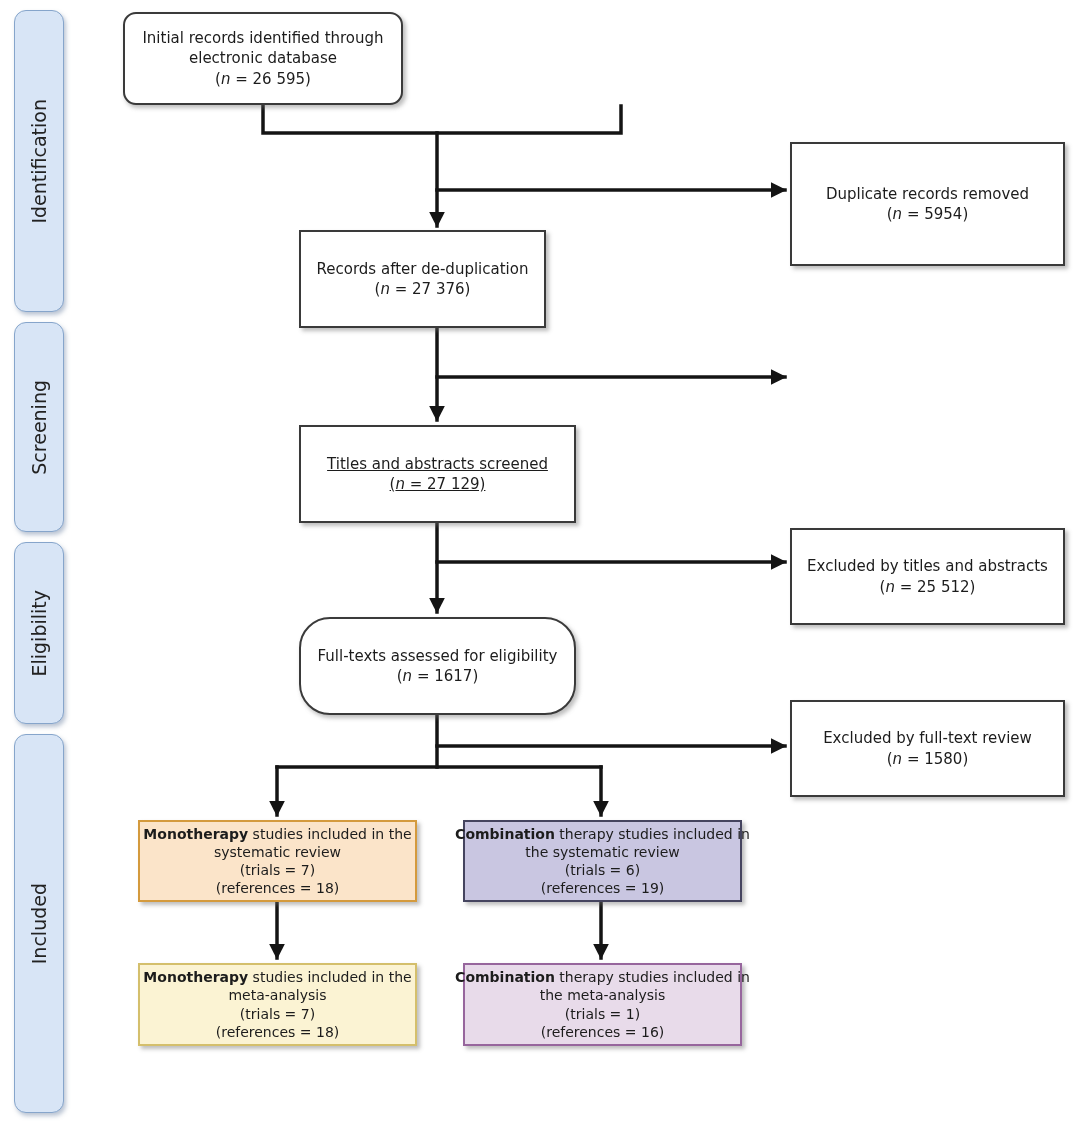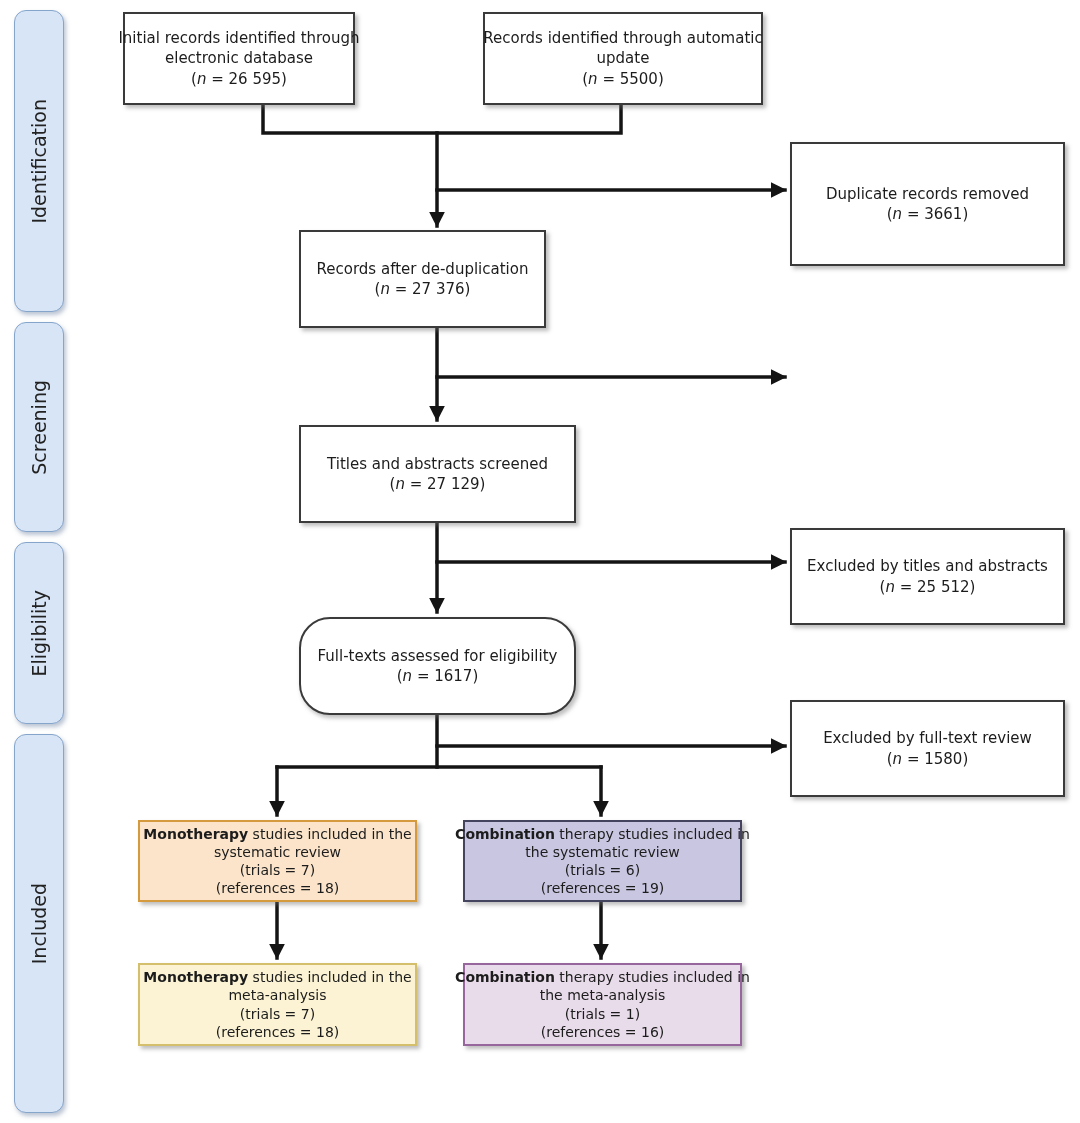--- a/index.html
+++ b/index.html
@@ -63,49 +63,44 @@
   <div class="stage" style="top:322px;height:210px;">
     <span class="stage-label">Screening</span>
   </div>
   <div class="stage" style="top:542px;height:182px;">
     <span class="stage-label">Eligibility</span>
   </div>
   <div class="stage" style="top:734px;height:379px;">
     <span class="stage-label">Included</span>
   </div>
 
-  <div class="box" style="left:123px;top:12px;width:232px;height:93px;">
+  <div class="box" style="left:123px;top:12px;width:280px;height:93px;border-radius:13px;">
     <span class="ln">Initial records identified through</span>
     <span class="ln">electronic database</span>
     <span class="ln stat"><span>(</span><i>n</i><span> = 26 595)</span></span>
   </div>
-  <div class="box" style="left:483px;top:12px;width:280px;height:93px;">
-    <span class="ln">Records identified through automatic</span>
-    <span class="ln">update</span>
-    <span class="ln stat"><span>(</span><i>n</i><span> = 5500)</span></span>
-  </div>
 
   <div class="box" style="left:790px;top:142px;width:275px;height:124px;">
     <span class="ln">Duplicate records removed</span>
-    <span class="ln stat"><span>(</span><i>n</i><span> = 3661)</span></span>
+    <span class="ln stat"><span>(</span><i>n</i><span> = 5954)</span></span>
   </div>
   <div class="box" style="left:790px;top:513px;width:275px;height:97px;margin-top:15px;">
     <span class="ln">Excluded by titles and abstracts</span>
     <span class="ln stat"><span>(</span><i>n</i><span> = 25 512)</span></span>
   </div>
   <div class="box" style="left:790px;top:700px;width:275px;height:97px;">
     <span class="ln">Excluded by full-text review</span>
     <span class="ln stat"><span>(</span><i>n</i><span> = 1580)</span></span>
   </div>
 
   <div class="box" style="left:299px;top:230px;width:247px;height:98px;">
     <span class="ln">Records after de-duplication</span>
     <span class="ln stat"><span>(</span><i>n</i><span> = 27 376)</span></span>
   </div>
-  <div class="box" style="left:299px;top:425px;width:277px;height:98px;">
+  <div class="box" style="left:299px;top:425px;width:277px;height:98px;text-decoration:underline;">
     <span class="ln">Titles and abstracts screened</span>
     <span class="ln stat"><span>(</span><i>n</i><span> = 27 129)</span></span>
   </div>
   <div class="box" style="left:299px;top:617px;width:277px;height:98px;border-radius:31px;">
     <span class="ln">Full-texts assessed for eligibility</span>
     <span class="ln stat"><span>(</span><i>n</i><span> = 1617)</span></span>
   </div>
 
   <div class="box mono-sr" style="left:138px;top:820px;width:279px;height:82px;">
     <span class="ln"><b>Monotherapy</b><span> studies included in the</span></span>

